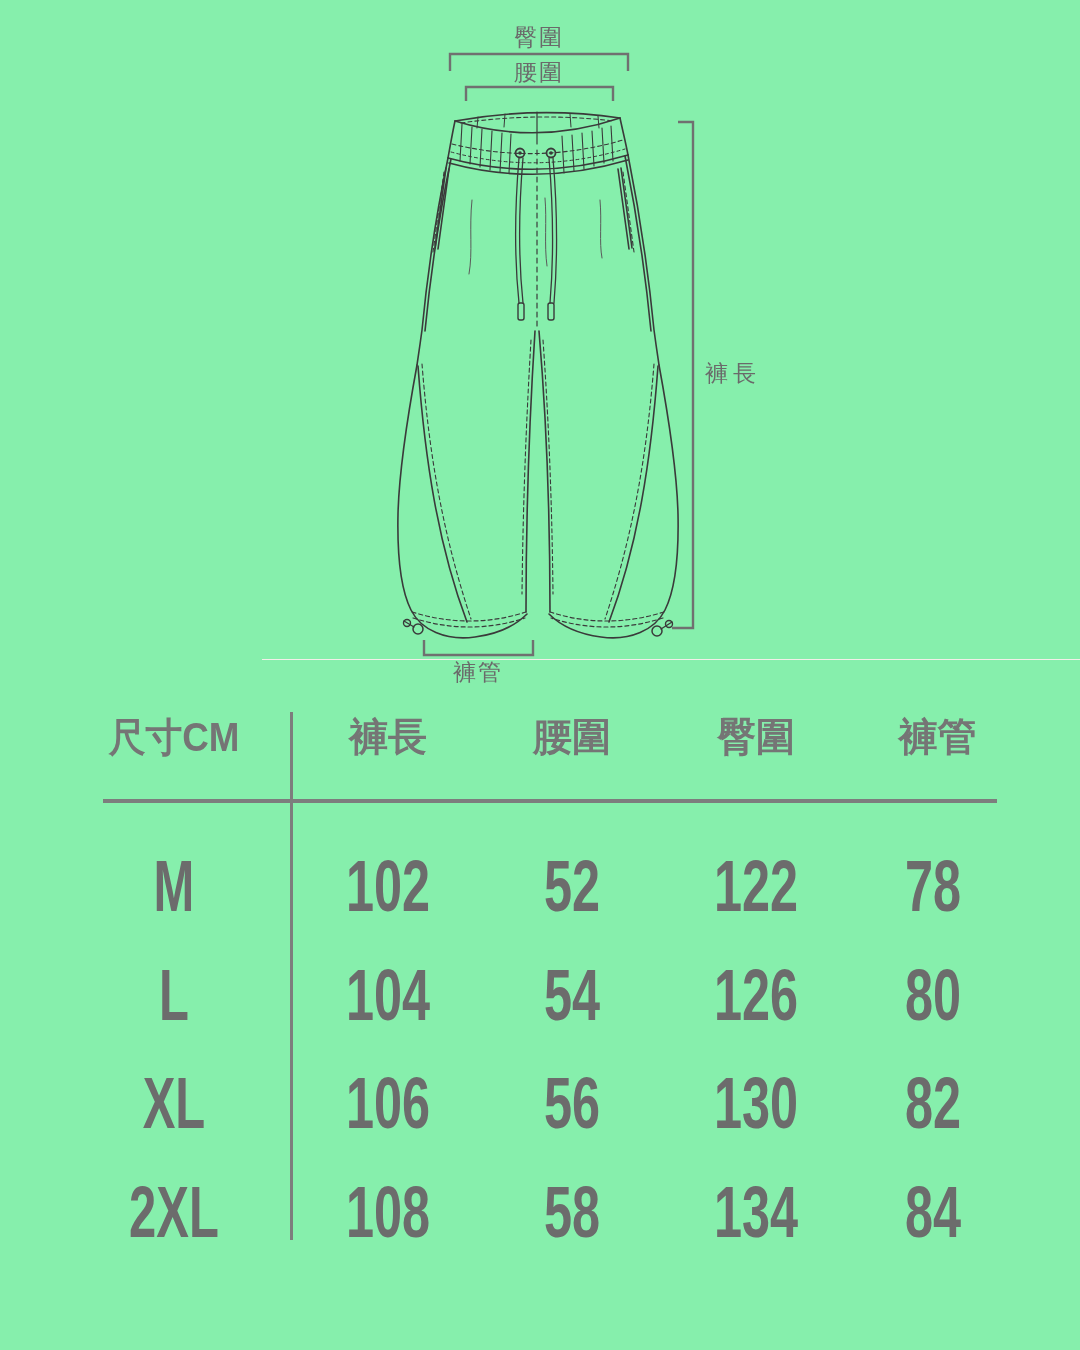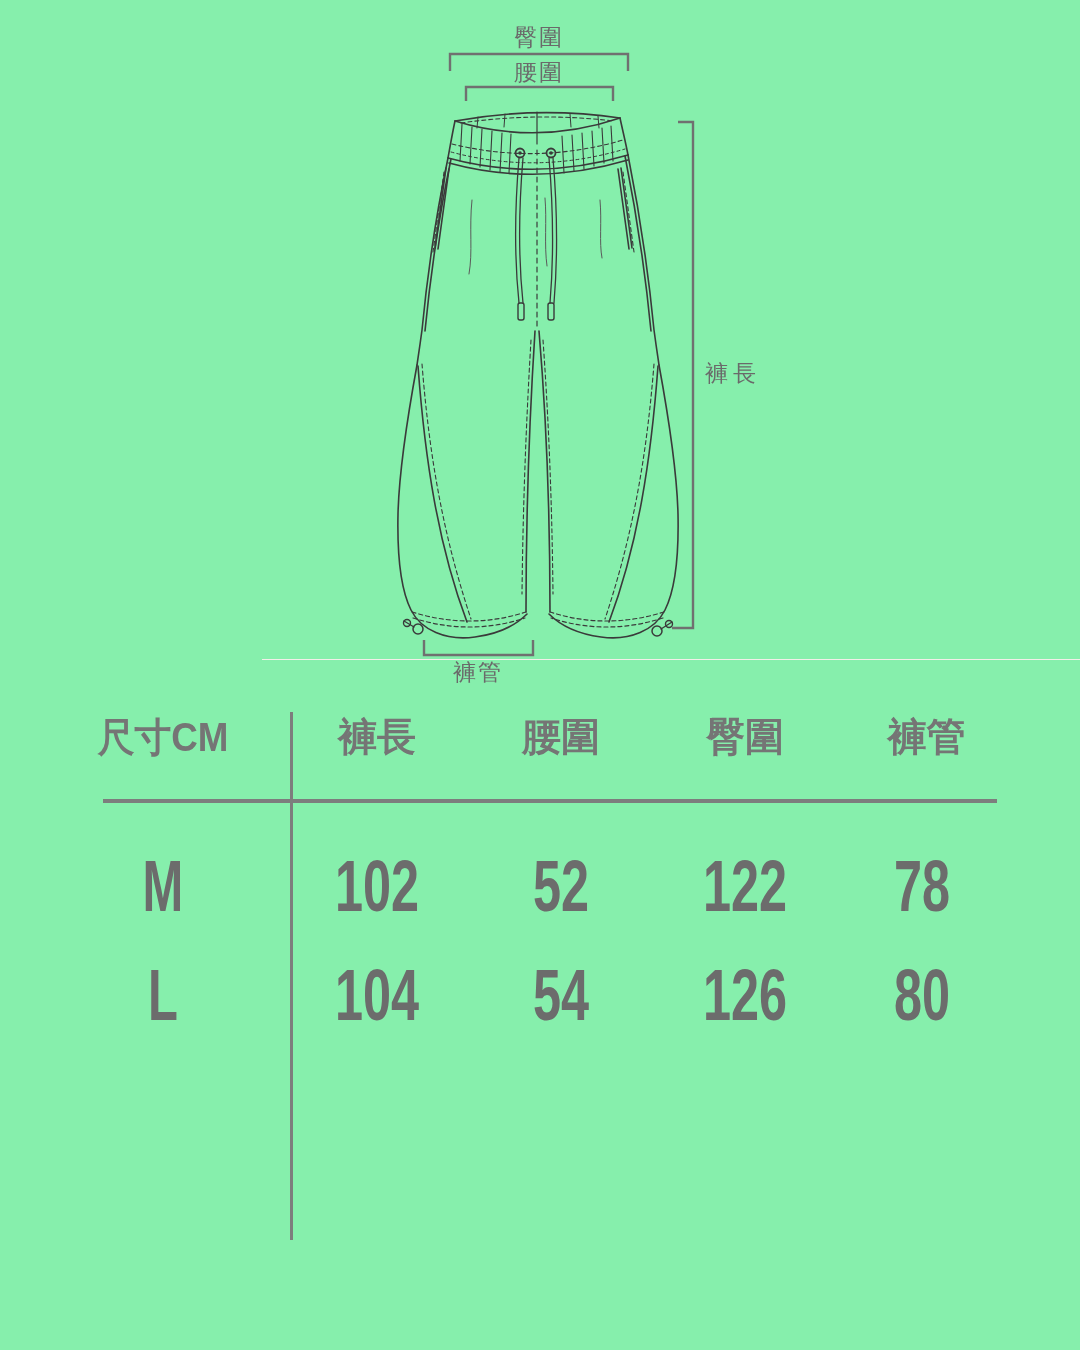--- a/index.html
+++ b/index.html
@@ -13,21 +13,21 @@
   .measure-label{
     font-family:"Liberation Serif","DejaVu Serif",serif;
     font-size:23px;fill:#6a6a6a;letter-spacing:2px;
   }
 
   
   .faint-line{position:absolute;left:262px;right:0;top:659px;height:1px;background:#f2efe9;}
 
   
   .trow{
-    position:absolute;left:92px;width:894px;height:74px;
+    position:absolute;left:103px;width:894px;height:74px;
     display:grid;grid-template-columns:142px 51px 184px 184px 184px 149px;
     align-items:center;
   }
   .row-header{top:700px;}
   .row-m {top:845px;}
   .row-l {top:954px;}
   .row-xl {top:1062px;}
   .row-2xl{top:1171px;}
 
   .cell{text-align:center;color:#6c6c6c;white-space:nowrap;}
@@ -152,15 +152,31 @@
 
   <div class="trow row-l">
     <div class="cell size-cell">L</div>
     <div></div>
     <div class="cell num-cell">104</div>
     <div class="cell num-cell">54</div>
     <div class="cell num-cell">126</div>
     <div class="cell num-cell last-col">80</div>
   </div>
 
+  <div class="trow row-xl">
+    <div class="cell size-cell">XL</div>
+    <div></div>
+    <div class="cell num-cell">106</div>
+    <div class="cell num-cell">56</div>
+    <div class="cell num-cell">130</div>
+    <div class="cell num-cell last-col">82</div>
+  </div>
 
+  <div class="trow row-2xl">
+    <div class="cell size-cell">2XL</div>
+    <div></div>
+    <div class="cell num-cell">108</div>
+    <div class="cell num-cell">58</div>
+    <div class="cell num-cell">134</div>
+    <div class="cell num-cell last-col">84</div>
+  </div>
 
 </div>
 
 </body></html>

